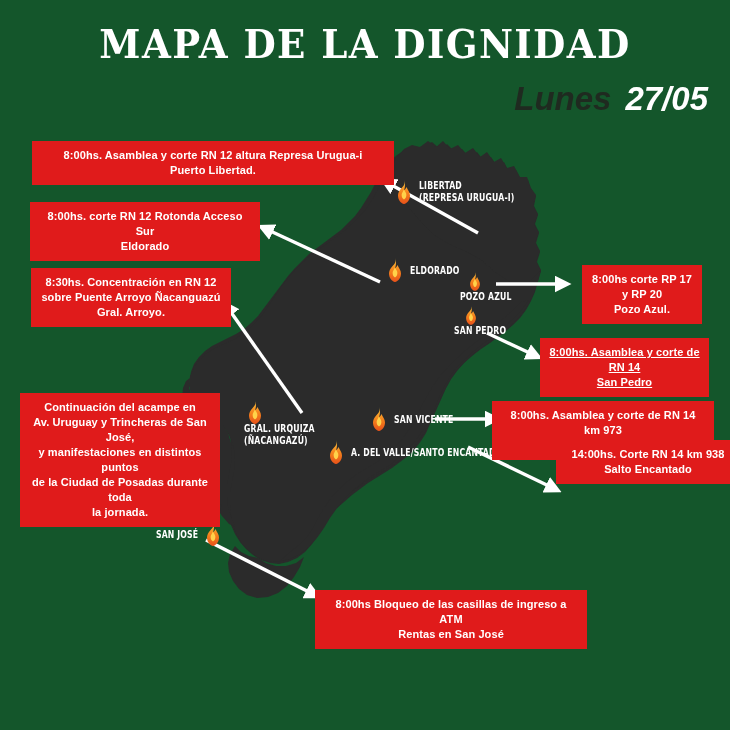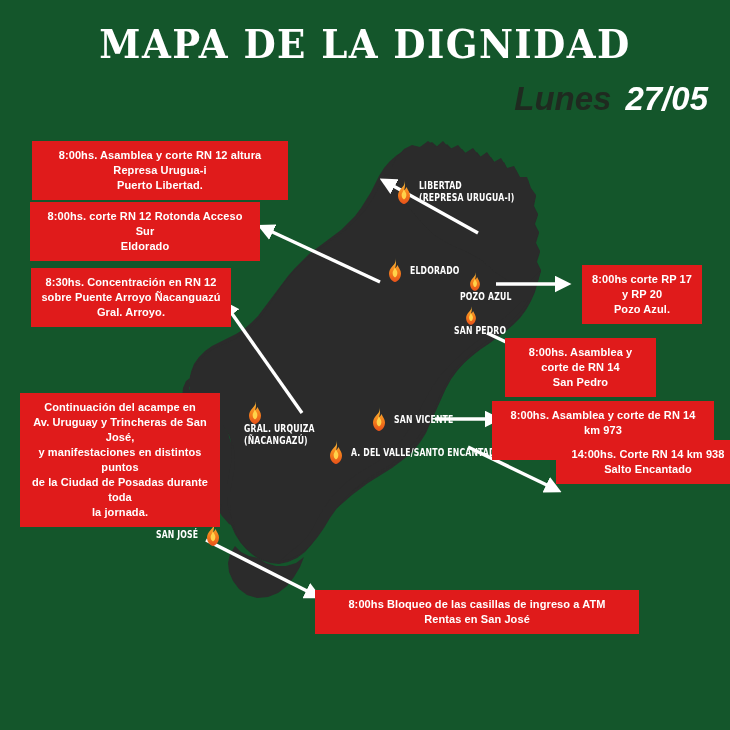--- a/index.html
+++ b/index.html
@@ -330,21 +330,21 @@
   <div class="place rev" style="left:149px; top:522px;">
     <span class="flame">
       <svg viewBox="0 0 22 24" width="22" height="24">
           <path d="M11 0c1.6 4.2-.8 6.3-2.6 8.3C6.3 10.7 5 13 5 15.6 5 20 8 23.8 11 24c3-.2 6-4 6-8.4 0-3.4-2.2-5.4-3.5-8.6-.5 1.6-1.6 2.6-2.6 3.4C12 8.2 12.6 3.6 11 0z" fill="url(#flameG)"></path>
           <path d="M11 9.5c.9 2 2.4 3.2 2.4 5.6 0 2.3-1.2 4.1-2.4 4.3-1.2-.2-2.4-2-2.4-4.3 0-2 1.3-3.3 2.4-5.6z" fill="#ffd24a"></path>
         </svg>
     </span>
     <span class="place-label">SAN JOSÉ</span>
   </div>
 
-  <div class="callout" style="left:32px; top:141px; width:256px;">
+  <div class="callout" style="left:32px; top:141px; width:362px;">
     <span>8:00hs. Asamblea y corte RN 12 altura Represa Urugua-i</span><br>
     <span>Puerto Libertad.</span>
   </div>
 
   <div class="callout" style="left:30px; top:202px; width:230px;">
     <span>8:00hs. corte RN 12 Rotonda Acceso Sur</span><br>
     <span>Eldorado</span>
   </div>
 
   <div class="callout" style="left:31px; top:268px; width:200px;">
@@ -359,34 +359,34 @@
     <span>y manifestaciones en distintos puntos</span><br>
     <span>de la Ciudad de Posadas durante toda</span><br>
     <span>la jornada.</span>
   </div>
 
   <div class="callout" style="left:546px; top:265px; width:120px;margin-left:36px;">
     <span>8:00hs corte RP 17 y RP 20</span><br>
     <span>Pozo Azul.</span>
   </div>
 
-  <div class="callout" style="left:505px; top:338px; width:151px;">
+  <div class="callout" style="left:540px; top:338px; width:169px;text-decoration:underline;">
     <span>8:00hs. Asamblea y corte de RN 14</span><br>
     <span>San Pedro</span>
   </div>
 
   <div class="callout" style="left:492px; top:401px; width:222px;">
     <span>8:00hs. Asamblea y corte de RN 14 km 973</span><br>
     <span>San Vicente.</span>
   </div>
 
   <div class="callout" style="left:556px; top:440px; width:184px;">
     <span>14:00hs.  Corte RN 14 km 938</span><br>
     <span>Salto Encantado</span>
   </div>
 
-  <div class="callout" style="left:315px; top:590px; width:324px;">
+  <div class="callout" style="left:315px; top:590px; width:272px;">
     <span>8:00hs Bloqueo de las casillas de ingreso a ATM</span><br>
     <span>Rentas en San José</span><br>
   </div>
 
 
 </div>
 
 </body></html>

